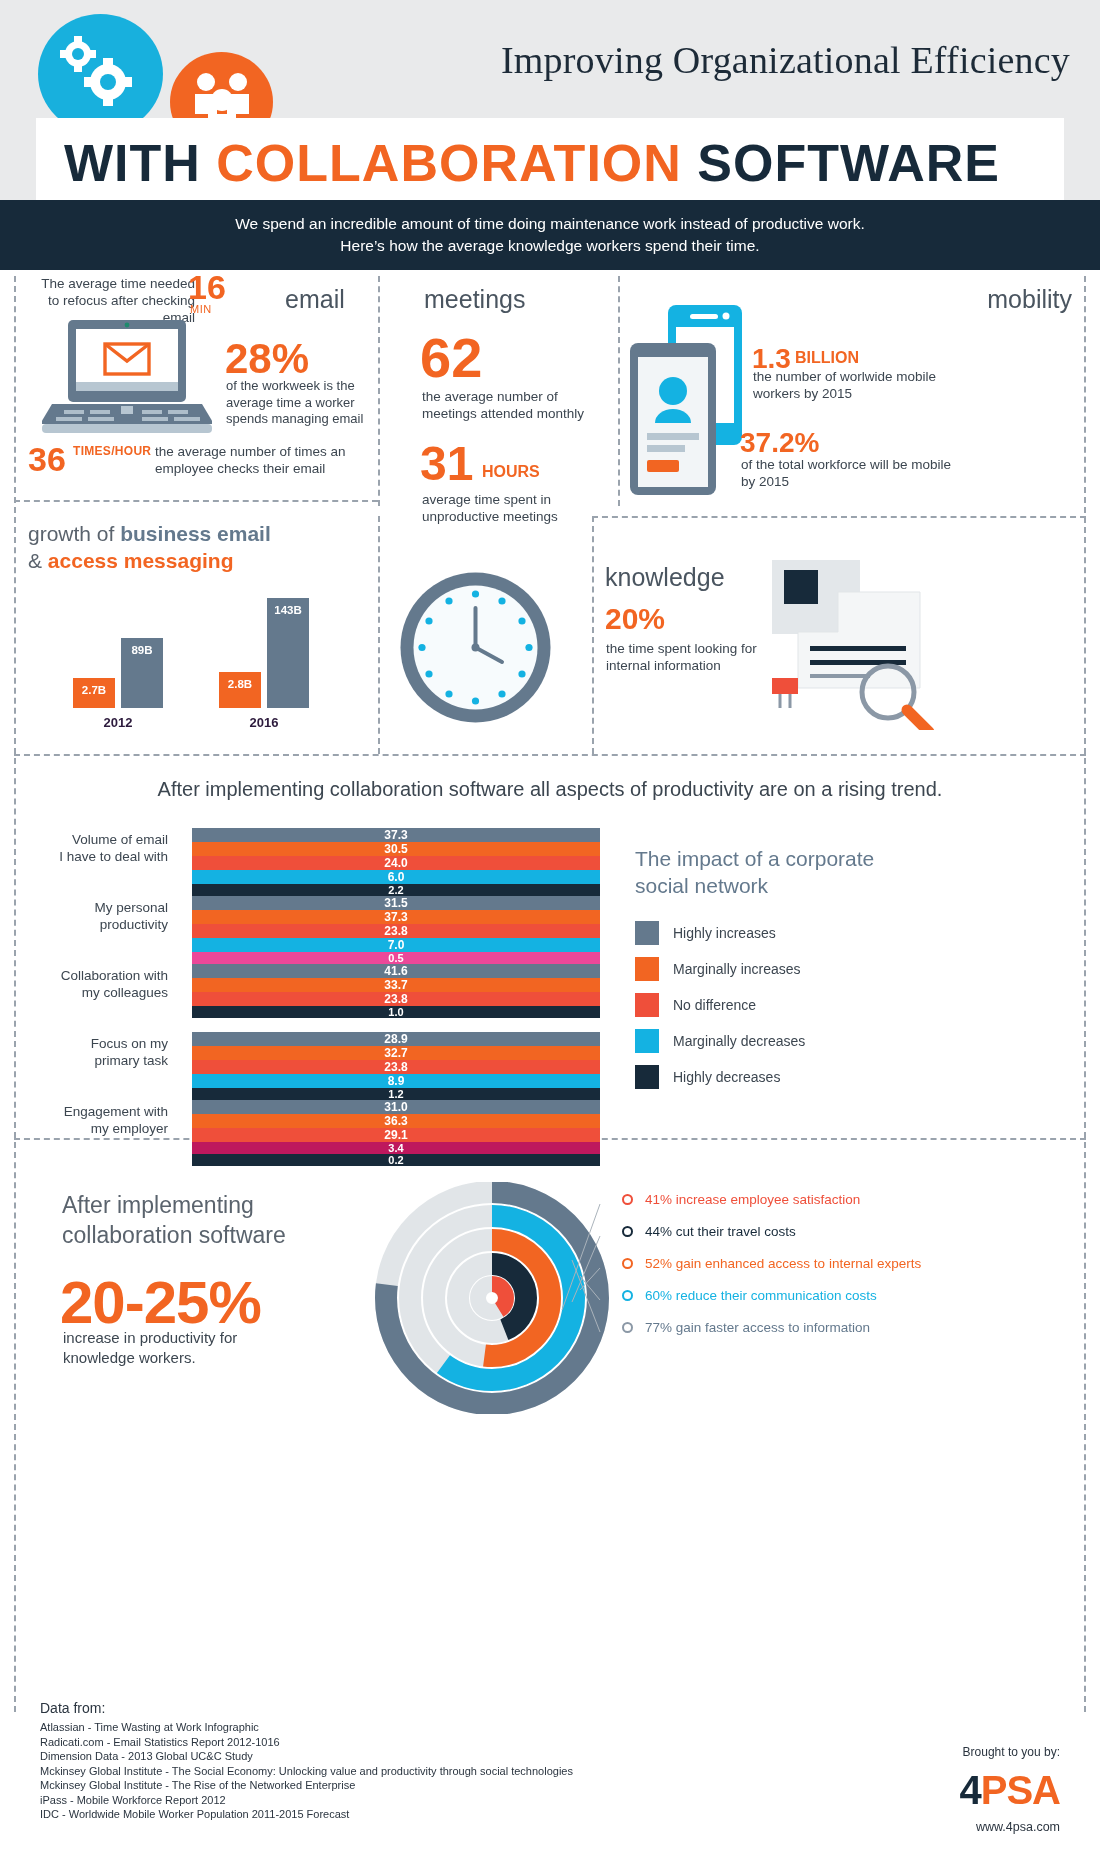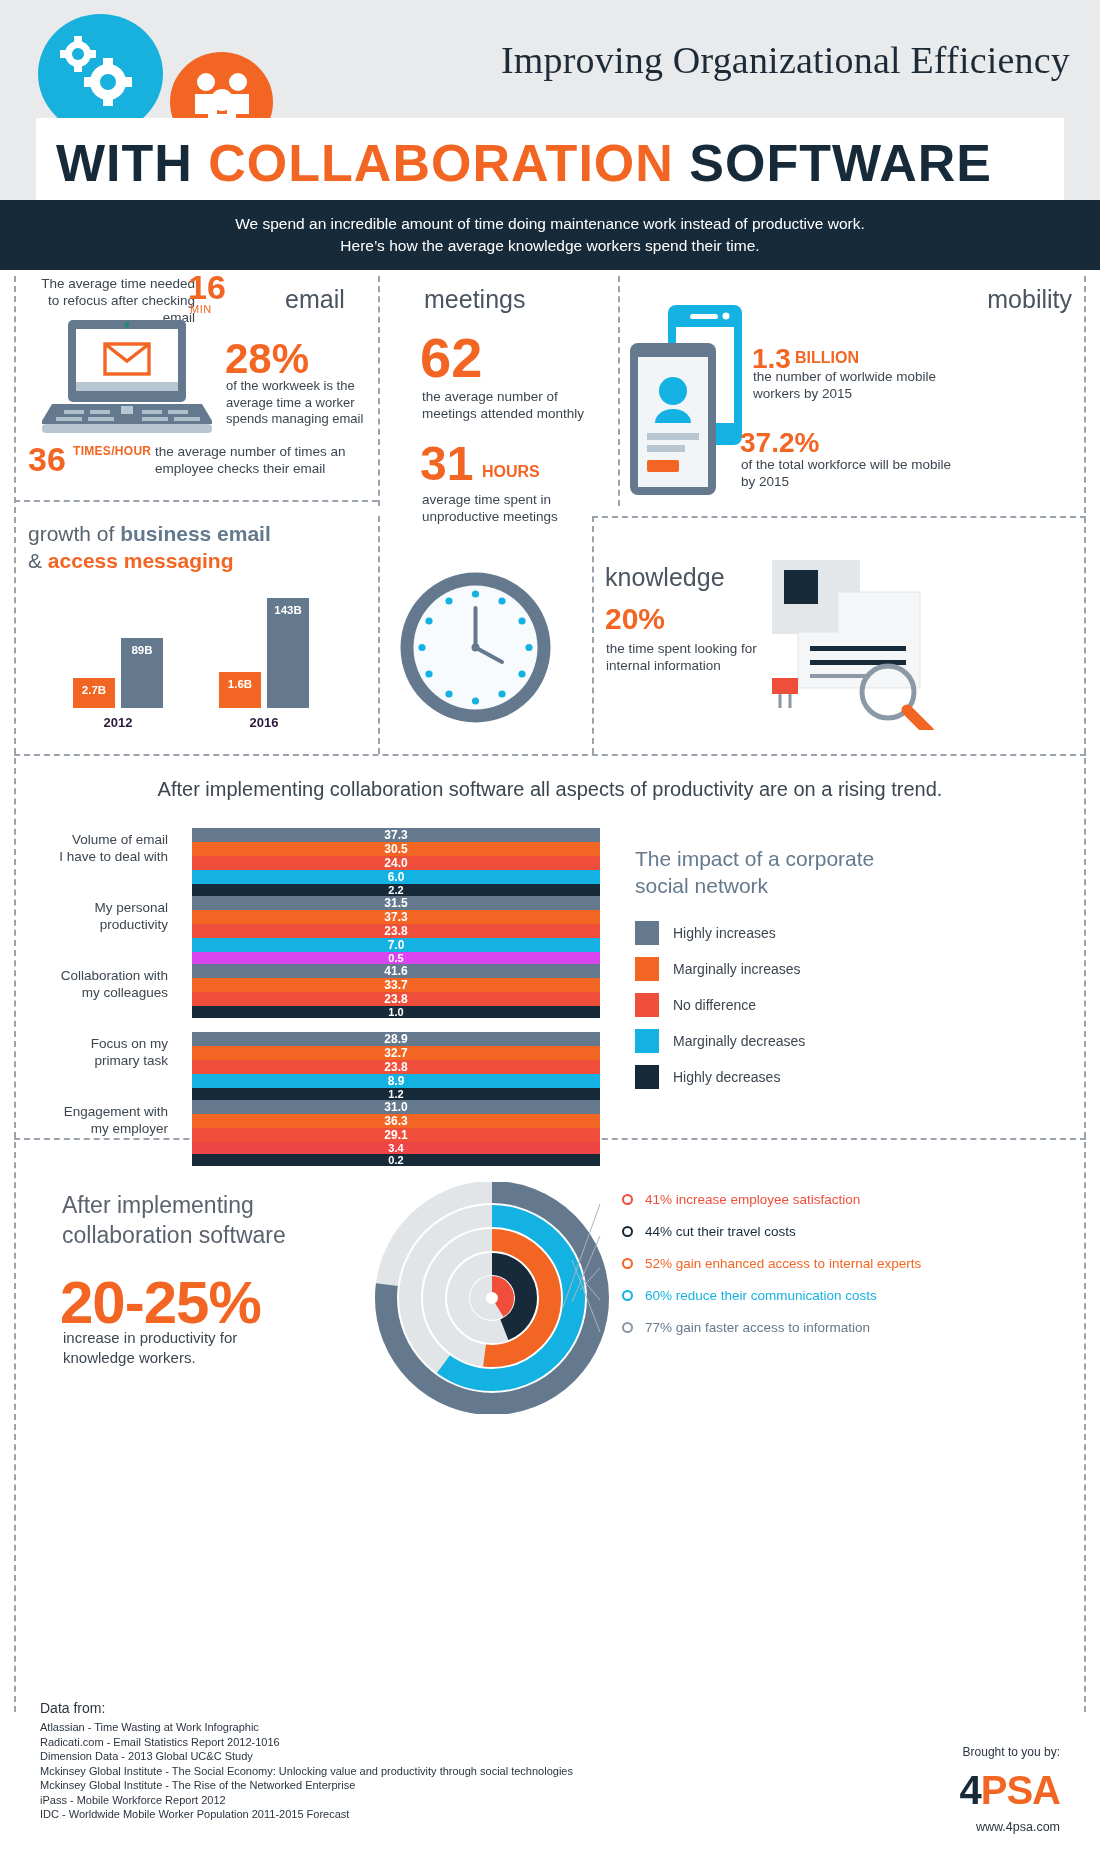--- a/index.html
+++ b/index.html
@@ -17,21 +17,21 @@
     position:absolute; left:330px; top:38px; width:740px;
     font-family:"Liberation Serif", serif; font-size:38px; color:#1d2b38;
     text-align:right; letter-spacing:0.2px;
   }
   .white-bar {
     position:absolute; left:36px; top:118px; width:1028px; height:82px;
     background:#ffffff; display:flex; align-items:center;
   }
   .bigtitle {
     font-size:52px; font-weight:bold; letter-spacing:1px; white-space:nowrap;
-    padding-left:20px; font-family:"Liberation Sans", sans-serif;margin-top:8px;
+    padding-left:28px; font-family:"Liberation Sans", sans-serif;margin-top:8px;
   }
   .bigtitle .dark { color:#172a3a; }
   .bigtitle .orange { color:#f26522; }
   .navy-band { position:absolute; left:0; top:200px; width:1100px; height:70px; background:#172a3a; }
   .subtitle {
     position:absolute; left:0; top:213px; width:1100px; text-align:center;
     color:#ffffff; font-size:15.5px; line-height:22px;
   }
   
   .bubble-blue {
@@ -267,21 +267,21 @@
 
 <div class="barchart">
 
   <div class="bar" style="left:18px;height:30px;background:#f26522;"></div>
   <div class="bar-lbl" style="left:18px;bottom:34px;color:#fff;">2.7B</div>
   <div class="bar" style="left:66px;height:70px;background:#64798d;"></div>
   <div class="bar-lbl" style="left:66px;bottom:74px;color:#fff;">89B</div>
   <div class="yr-lbl" style="left:18px;">2012</div>
 
   <div class="bar" style="left:164px;height:36px;background:#f26522;"></div>
-  <div class="bar-lbl" style="left:164px;bottom:40px;color:#fff;">1.6B</div>
+  <div class="bar-lbl" style="left:164px;bottom:40px;color:#fff;">2.8B</div>
   <div class="bar" style="left:212px;height:110px;background:#64798d;"></div>
   <div class="bar-lbl" style="left:212px;bottom:114px;color:#fff;">143B</div>
   <div class="yr-lbl" style="left:164px;">2016</div>
 </div>
 
 <div class="clock">
   <svg width="155" height="155" viewBox="0 0 155 155">
     <circle cx="77.5" cy="77.5" r="75" fill="#64798d"></circle>
     <circle cx="77.5" cy="77.5" r="62" fill="#f7fbfd"></circle>
     <g fill="#14b2e2">
@@ -343,21 +343,21 @@
   </div>
   <div class="sb-row">
     <div class="sb-lab-txt">
       <span>My personal</span><br><span>productivity</span>
     </div>
     <div class="sb-bar">
       <div class="sb-seg" style="flex:31.5;background:#64798d;">31.5</div>
       <div class="sb-seg" style="flex:37.3;background:#f26522;">37.3</div>
       <div class="sb-seg" style="flex:23.8;background:#ef4f3a;">23.8</div>
       <div class="sb-seg" style="flex:7.0;background:#14b2e2;">7.0</div>
-      <div class="sb-seg" style="flex:2.4;background:#d946ef;font-size:11px;">0.5</div>
+      <div class="sb-seg" style="flex:2.4;background:#ec4899;font-size:11px;">0.5</div>
     </div>
   </div>
   <div class="sb-row">
     <div class="sb-lab-txt">
       <span>Collaboration with</span><br><span>my colleagues</span>
     </div>
     <div class="sb-bar">
       <div class="sb-seg" style="flex:41.6;background:#64798d;">41.6</div>
       <div class="sb-seg" style="flex:33.7;background:#f26522;">33.7</div>
       <div class="sb-seg" style="flex:23.8;background:#ef4f3a;">23.8</div>
@@ -377,21 +377,21 @@
     </div>
   </div>
   <div class="sb-row">
     <div class="sb-lab-txt">
       <span>Engagement with</span><br><span>my employer</span>
     </div>
     <div class="sb-bar">
       <div class="sb-seg" style="flex:31.0;background:#64798d;">31.0</div>
       <div class="sb-seg" style="flex:36.3;background:#f26522;">36.3</div>
       <div class="sb-seg" style="flex:29.1;background:#ef4f3a;">29.1</div>
-      <div class="sb-seg" style="flex:6.5;background:#ef4444;font-size:11px;">3.4</div>
+      <div class="sb-seg" style="flex:6.5;background:#be185d;font-size:11px;">3.4</div>
       <div class="sb-seg" style="flex:4.5;background:#172a3a;font-size:11px;">0.2</div>
     </div>
   </div>
 </div>
 
 <div class="legend">
   <div class="legend-title">
     <span>The impact of a corporate</span><br><span>social network</span>
   </div>
   <div class="leg-item">

